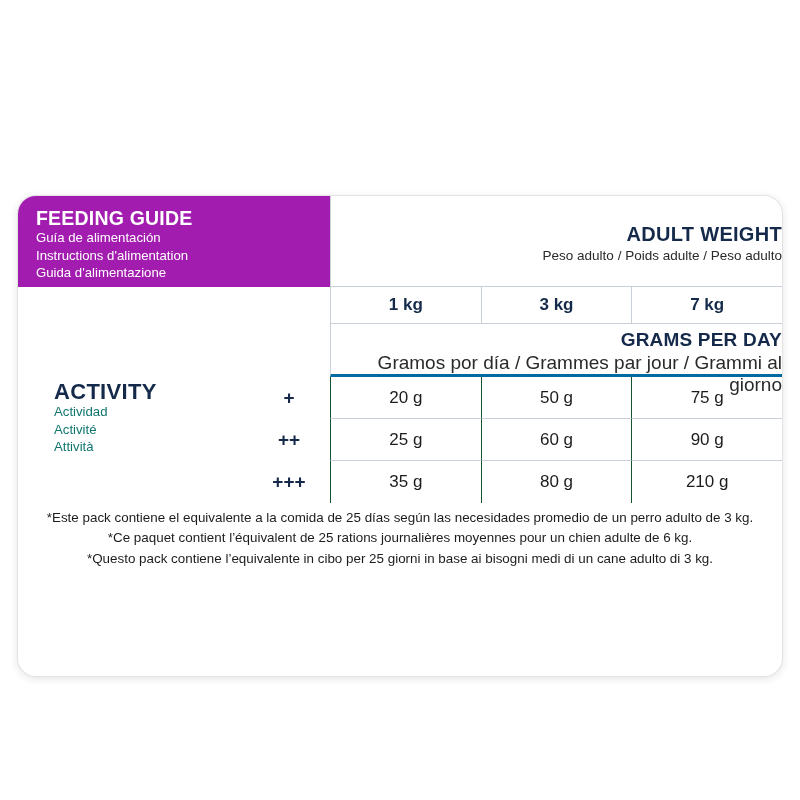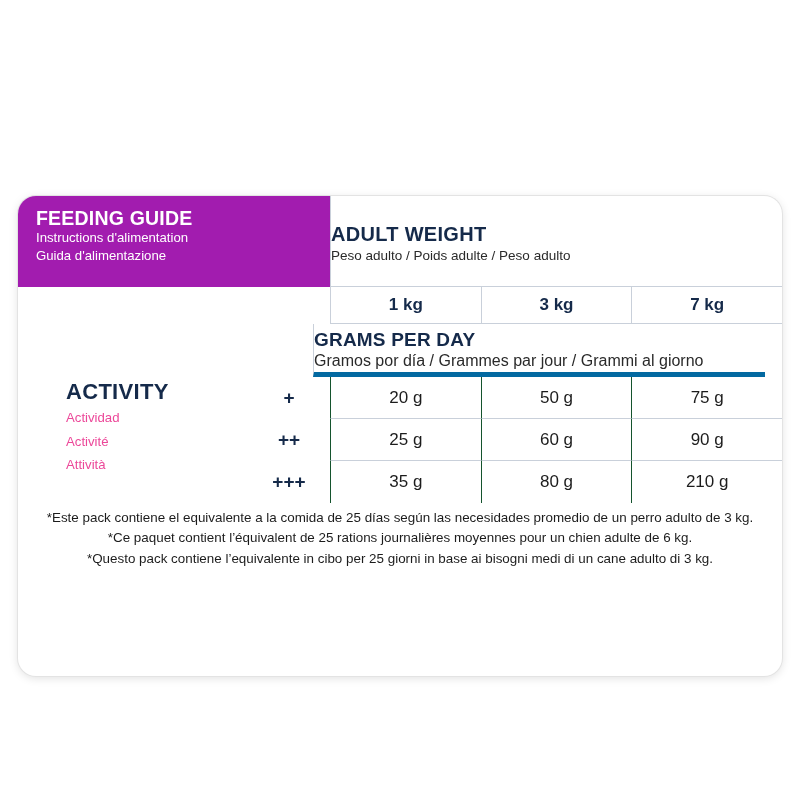--- a/index.html
+++ b/index.html
@@ -48,21 +48,21 @@
     margin-top: 1px;
   }
 
   
   #adult-weight {
     position: absolute;
     left: 312px;
     top: 0;
     width: 452px;
     height: 91px;
-    text-align: left;
+    text-align: right;
     box-sizing: border-box;
     padding-top: 27px;
     border-left: 1px solid #c9d0da;
     border-bottom: 1px solid #c9d0da;
   }
   #adult-weight .main {
     font-size: 20px;
     font-weight: bold;
     color: #152a4a;
     letter-spacing: 0.3px;
@@ -91,61 +91,61 @@
     font-weight: bold;
     color: #152a4a;
     border-left: 1px solid #c9d0da;
     border-bottom: 1px solid #c9d0da;
     box-sizing: border-box;
   }
 
   
   #grams-band {
     position: absolute;
-    left: 295px;
+    left: 312px;
     top: 128px;
     width: 452px;
     height: 53px;
-    text-align: left;
+    text-align: right;
     box-sizing: border-box;
     padding-top: 5px;
     border-left: 1px solid #c9d0da;
-    border-bottom: 5px solid #0369a1;
+    border-bottom: 3px solid #0369a1;
   }
   #grams-band .main {
     font-size: 19px;
     font-weight: bold;
     color: #152a4a;
     letter-spacing: 0.2px;
   }
   #grams-band .sub {
-    font-size: 16px;
+    font-size: 19px;
     color: #2a2a2a;
     margin-top: 1px;
   }
 
   
   #activity {
     position: absolute;
-    left: 48px;
+    left: 36px;
     top: 184px;
     width: 200px;
     color: #152a4a;
   }
   #activity .main {
     font-size: 22px;
     font-weight: bold;
     letter-spacing: 0.3px;
     line-height: 1.05;
   }
   #activity .sub {
     font-size: 13.2px;
-    color: #ec4899;
+    color: #0f766e;
     line-height: 1.25;
-    margin-top: 7px;
+    margin-top: 1px;
   }
 
   
   .data-row {
     position: absolute;
     left: 230px;
     width: 534px;
     height: 42px;
     display: flex;
     align-items: center;
@@ -190,20 +190,21 @@
     line-height: 1.52;
   }
 </style>
 </head>
 <body>
 
 <div id="panel">
 
   <div id="guide-header">
     <div class="main">FEEDING GUIDE</div>
+    <div class="sub">Guía de alimentación</div>
     <div class="sub">Instructions d'alimentation</div>
     <div class="sub">Guida d'alimentazione</div>
   </div>
 
   <div id="adult-weight">
     <div class="main">ADULT WEIGHT</div>
     <div class="sub">Peso adulto / Poids adulte / Peso adulto</div>
   </div>
 
   <div id="weight-cols">

